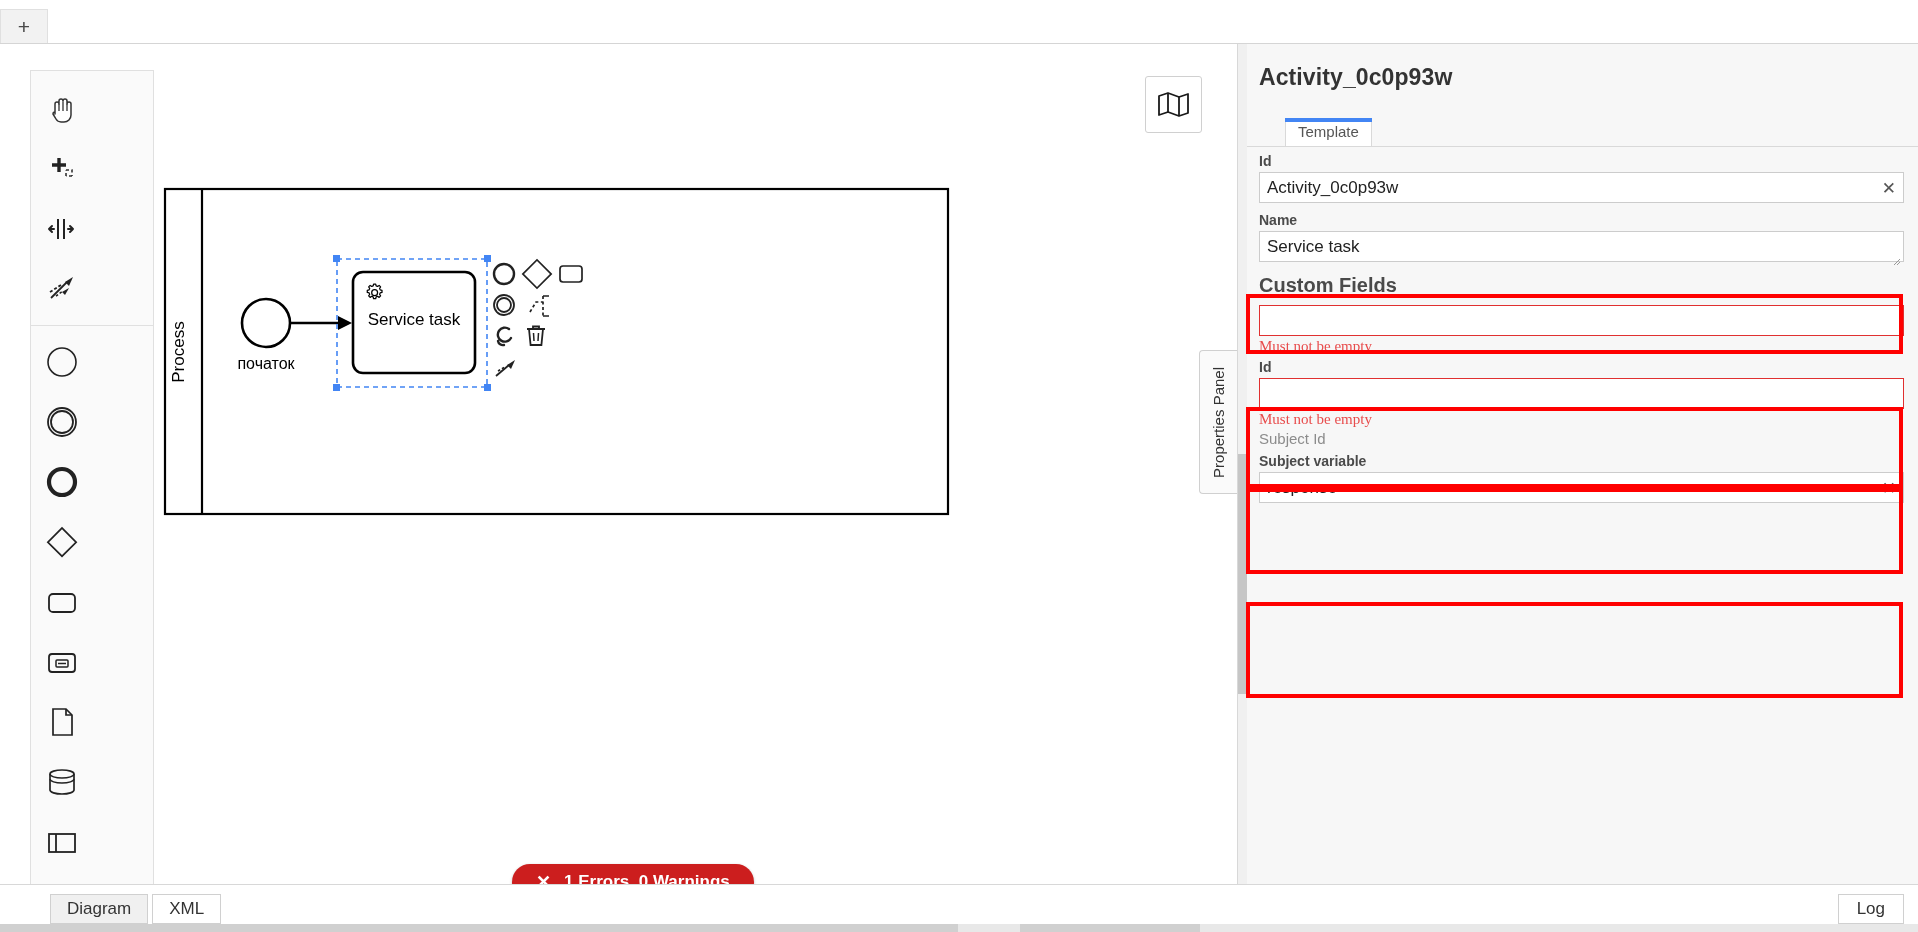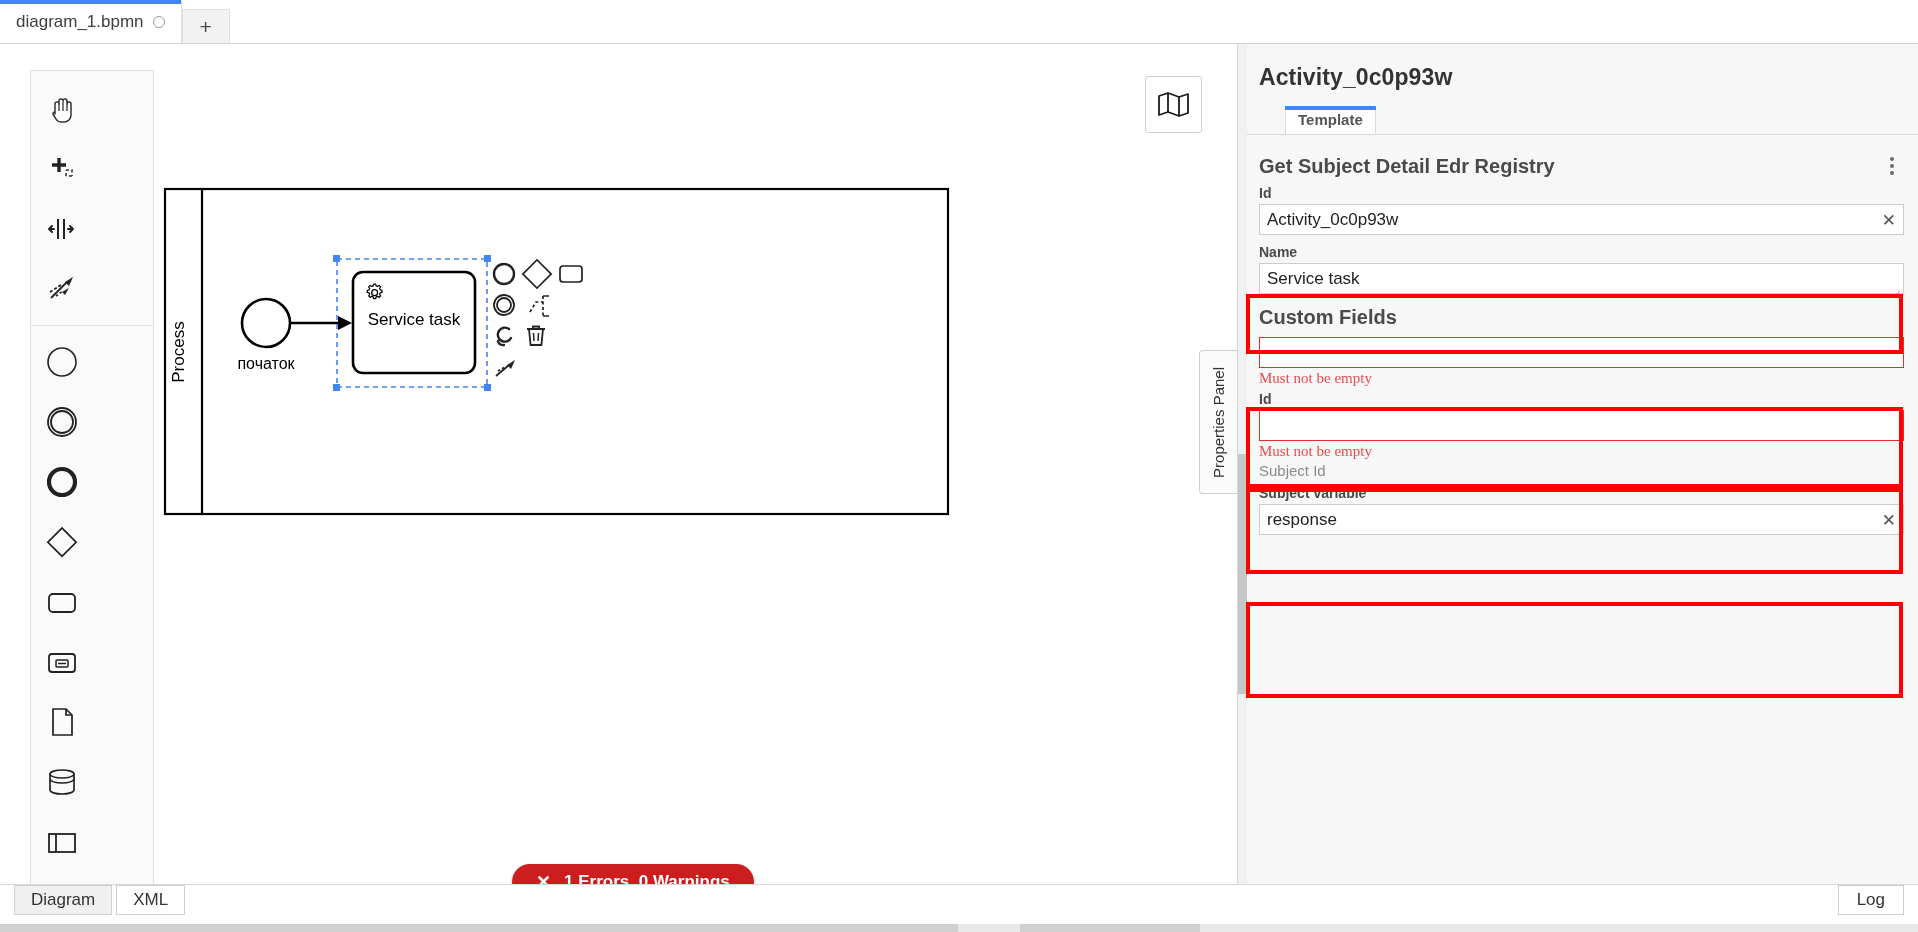--- a/index.html
+++ b/index.html
@@ -173,25 +173,24 @@
   }
   .props-title {
     font-size: 23px; font-weight: bold;
     color: #333333;
     padding: 20px 0 0 12px;
     letter-spacing: 0.1px;
   }
   .props-tabs {
     display: flex;
     align-items: flex-end;
-    margin-top: 14px;
+    margin-top: 26px;
     padding-left: 38px;
     border-bottom: 1px solid #d9d9d9;
     height: 30px;
-    font-weight: bold;
   }
   .props-tab {
     position: relative;
     padding: 4px 12px 6px 12px;
     font-size: 15px;
     color: #555555;
     background: #ffffff;
     border: 1px solid #d9d9d9;
     border-bottom: none;
     cursor: pointer;
@@ -271,21 +270,21 @@
     z-index: 30;
   }
 
   
   .bottombar {
     position: absolute;
     top: 884px; left: 0;
     width: 1918px; height: 40px;
     background: #ffffff;
     border-top: 1px solid #d8d8d8;
-    display: flex; align-items: flex-start;
+    display: flex; align-items: flex-end; padding-left: 36px;
   }
   .bottom-tab {
     height: 30px;
     margin-left: 14px;
     padding: 0 16px;
     display: flex; align-items: center;
     background: #ffffff;
     border: 1px solid #d0d0d0;
     font-size: 17px;
     color: #333333;
@@ -314,24 +313,20 @@
     position: absolute; top: 0; height: 8px;
     background: #d0d0d0;
   }
 </style>
 </head>
 <body>
 
 <div id="app">
 
   <div class="tabbar">
-    <div class="tab active">
-      <span>diagram_1.bpmn</span>
-      <span class="tab-dirty-dot"></span>
-    </div>
     <div class="tab-add">+</div>
   </div>
 
   <div class="main">
 
     <div class="canvas-area">
 
       <div class="palette">
         <div class="palette-group">
           <div class="pal-item">
@@ -508,28 +503,20 @@
       </div>
 
       <div class="props-inner">
 
         <div class="props-title">Activity_0c0p93w</div>
 
         <div class="props-tabs">
           <div class="props-tab active">Template</div>
         </div>
 
-        <div class="template-head">
-          <div class="template-name">Get Subject Detail Edr Registry</div>
-          <div class="kebab">
-            <i></i>
-              <i></i>
-              <i></i>
-          </div>
-        </div>
 
         <div class="field-block">
           <div class="field-label">Id</div>
           <div class="field-input-wrap">
             <input class="field-input" type="text" value="Activity_0c0p93w" style="">
             <span class="clear-x">✕</span>
           </div>
         </div>
 
         <div class="field-block" style="padding-top:9px;">

